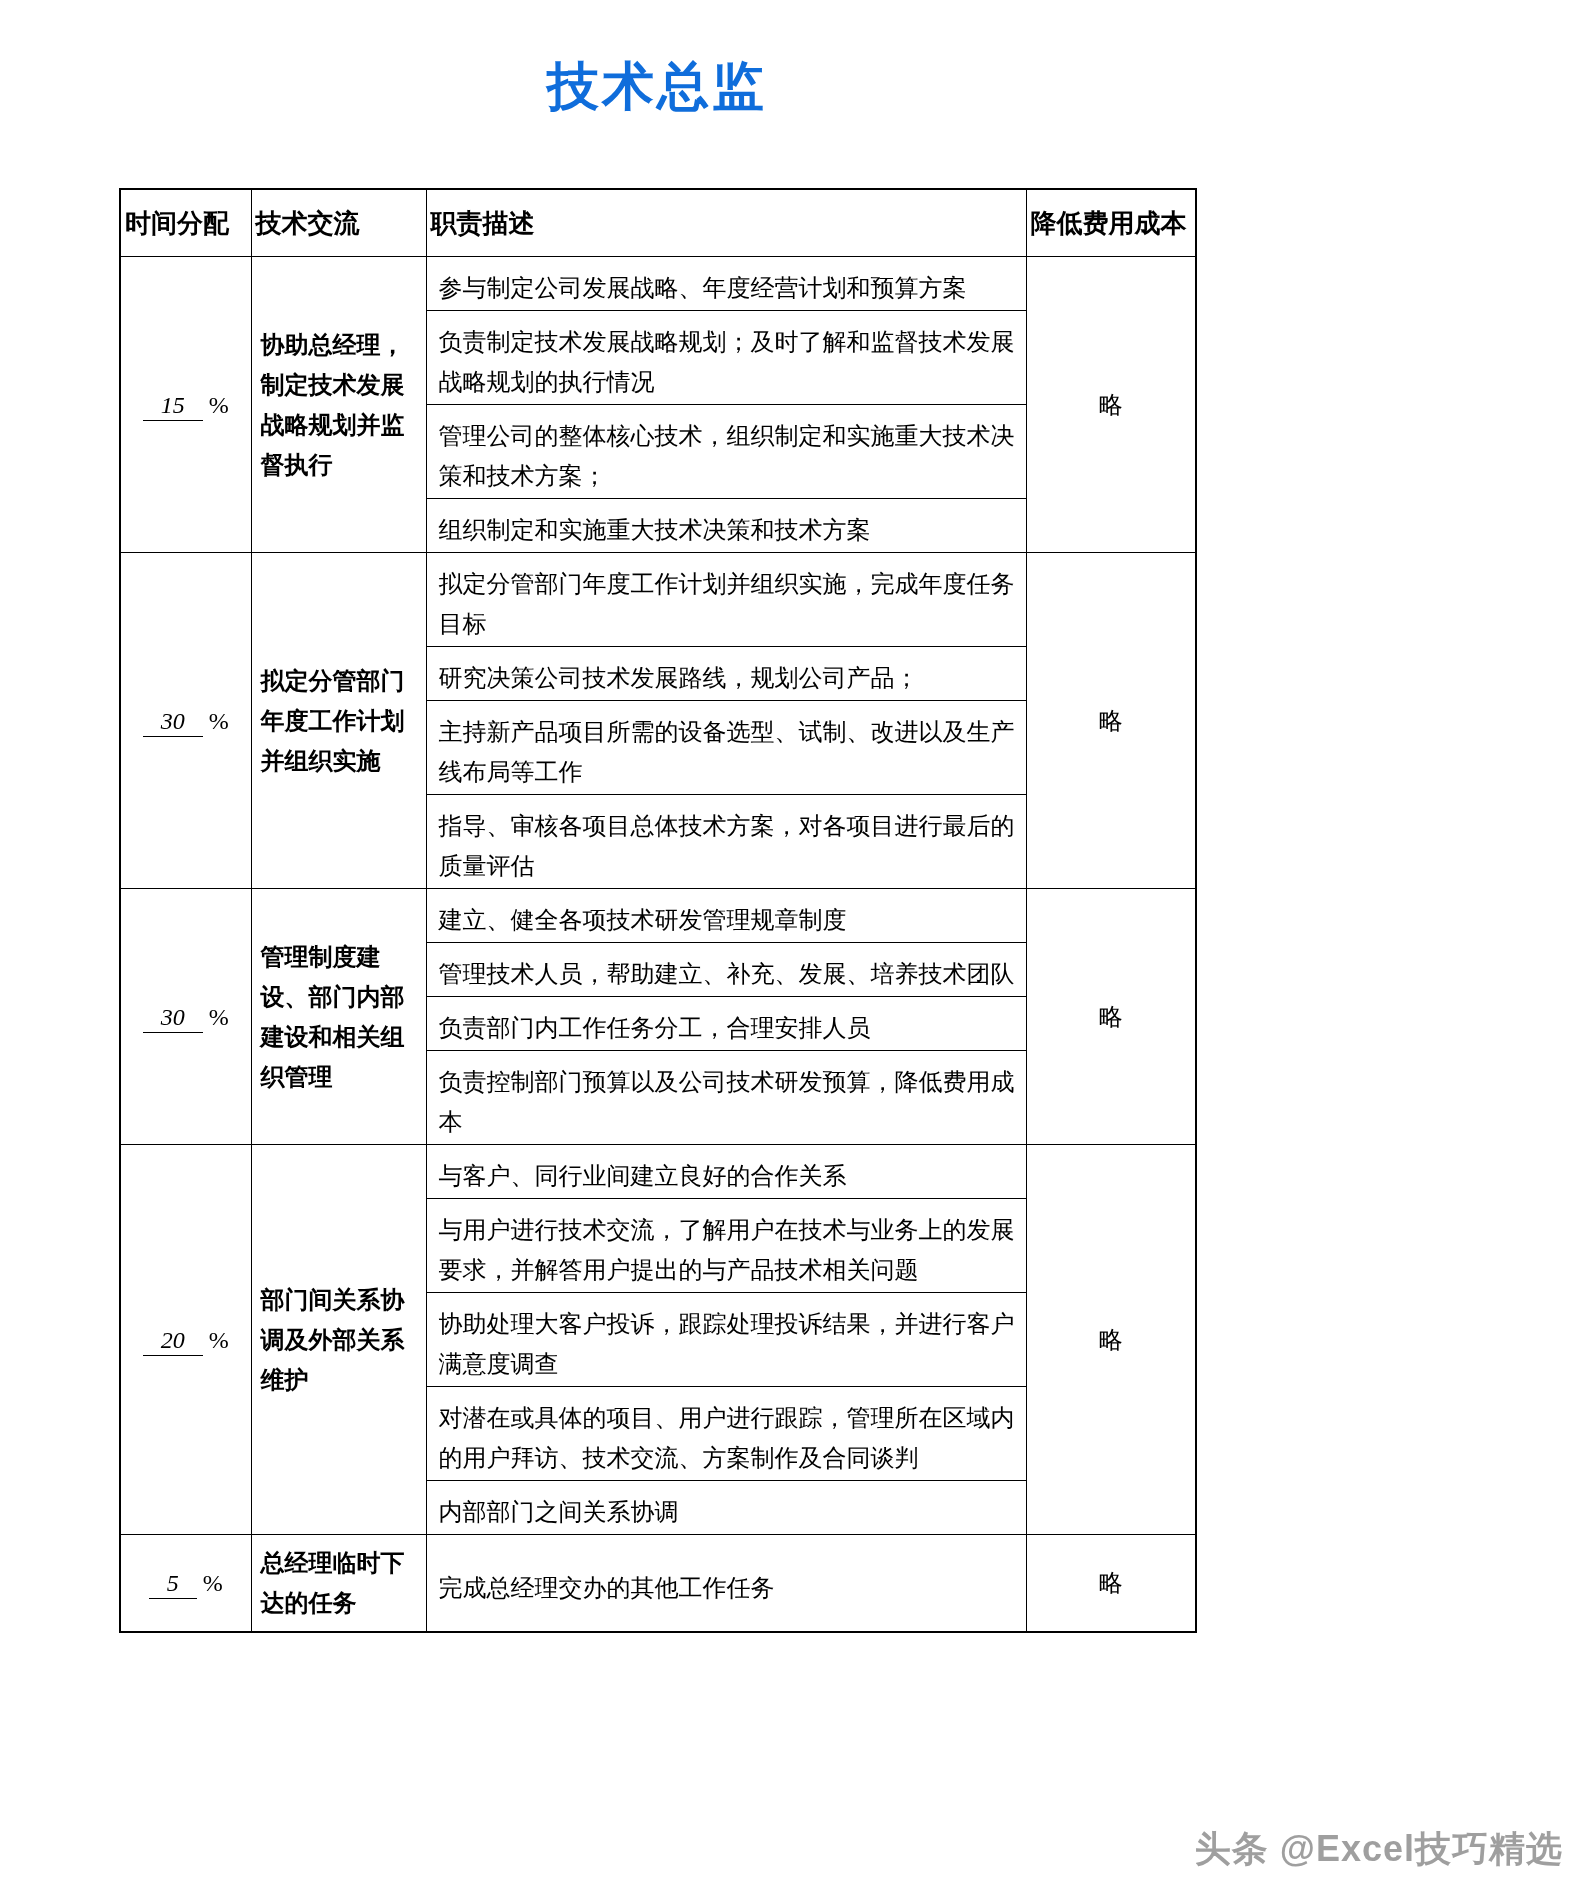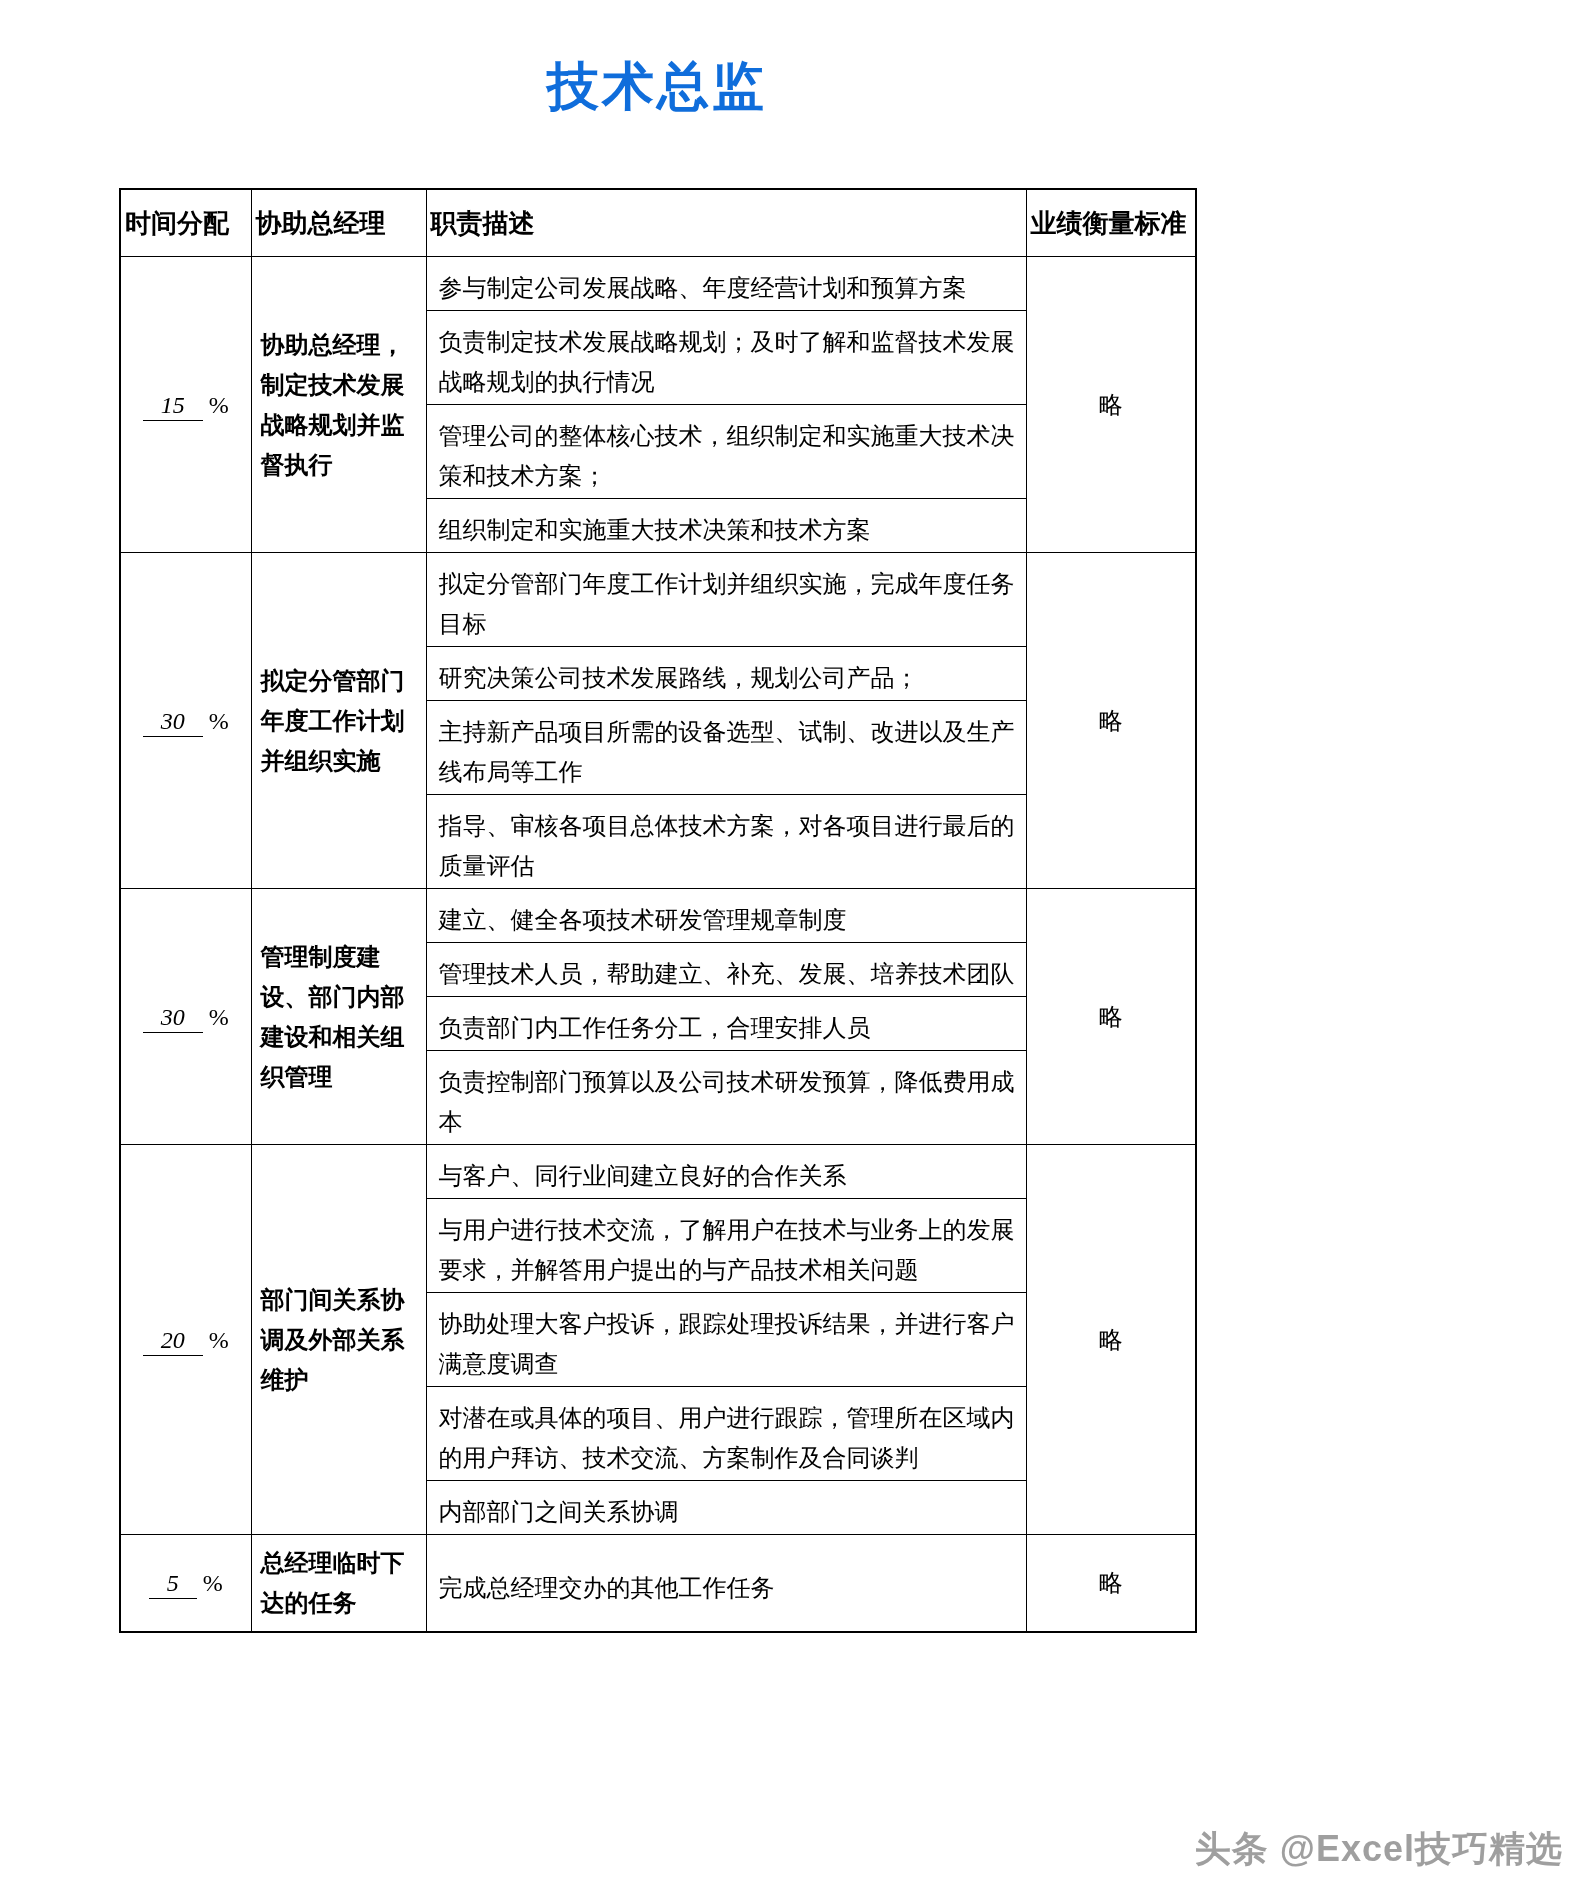--- a/index.html
+++ b/index.html
@@ -110,23 +110,23 @@
     <table class="duty-table">
       <colgroup>
         <col style="width:131px">
         <col style="width:175px">
         <col style="width:600px">
         <col style="width:170px">
       </colgroup>
       <thead>
         <tr>
           <th>时间分配</th>
-          <th>协助总经理</th>
+          <th>技术交流</th>
           <th>职责描述</th>
-          <th>业绩衡量标准</th>
+          <th>降低费用成本</th>
         </tr>
       </thead>
       <tbody>
           <tr>
             <td class="col-time" rowspan="4"><span class="u-num">15</span><span class="pct">%</span></td>
             <td class="col-resp" rowspan="4">协助总经理，制定技术发展战略规划并监督执行</td>
             <td class="col-desc">参与制定公司发展战略、年度经营计划和预算方案</td>
             <td class="col-std" rowspan="4">略</td>
           </tr>
           <tr>

